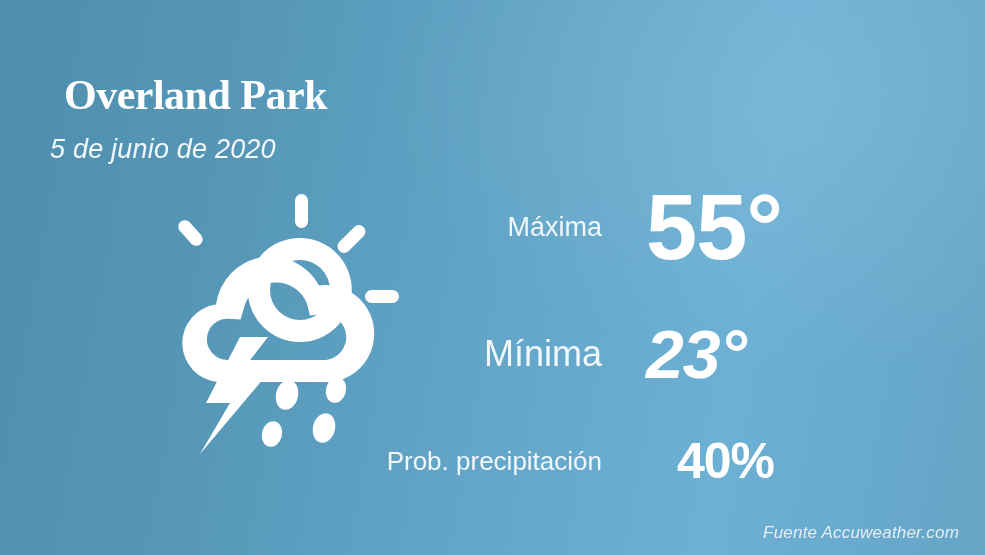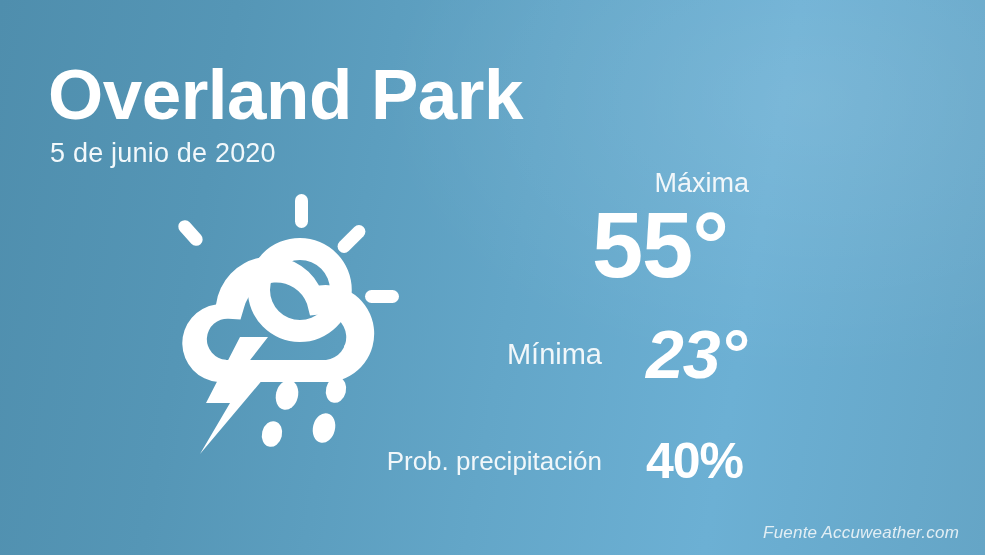--- a/index.html
+++ b/index.html
@@ -30,36 +30,38 @@
 
   
   #header {
     position: absolute;
     left: 48px;
     top: 58px;
     z-index: 3;
   }
 
   #city-title {
-    margin: 0;
-    font-size: 71px;
+    margin: 16px;
+    font-size: 42px;
     font-weight: 700;
     letter-spacing: -0.5px;
     color: #ffffff;
     line-height: 1.04;
     white-space: nowrap;
+    font-family: Liberation Serif, serif;
   }
 
   #date-text {
     margin: 6px 0 0 2px;
     font-size: 27px;
     font-weight: 300;
     color: #f2f8fb;
     letter-spacing: 0.2px;
     white-space: nowrap;
+    font-style: italic;
   }
 
   
   #icon-wrap {
     position: absolute;
     left: 140px;
     top: 182px;
     width: 272px;
     height: 272px;
     z-index: 2;
@@ -92,29 +94,29 @@
   }
 
   .reading-value {
     font-weight: 700;
     color: #ffffff;
     white-space: nowrap;
     line-height: 1;
     letter-spacing: -1px;
   }
 
-  #row-max            { height: 118px; flex-direction: column; }
+  #row-max            { height: 118px; }
   #row-max .reading-label  { font-size: 27px; }
   #row-max .reading-value  { font-size: 92px; }
 
   #row-min            { height: 136px; }
-  #row-min .reading-label  { font-size: 29px; text-align: right; }
+  #row-min .reading-label  { font-size: 36px; text-align: right; }
   #row-min .reading-value  { font-size: 68px; font-style: italic; }
 
-  #row-precip         { height: 78px; }
+  #row-precip         { height: 78px; gap: 31px; }
   #row-precip .reading-label { font-size: 26px; }
   #row-precip .reading-value { font-size: 50px; }
 
   
   #source-text {
     position: absolute;
     right: 26px;
     bottom: 12px;
     font-size: 17px;
     font-weight: 300;

